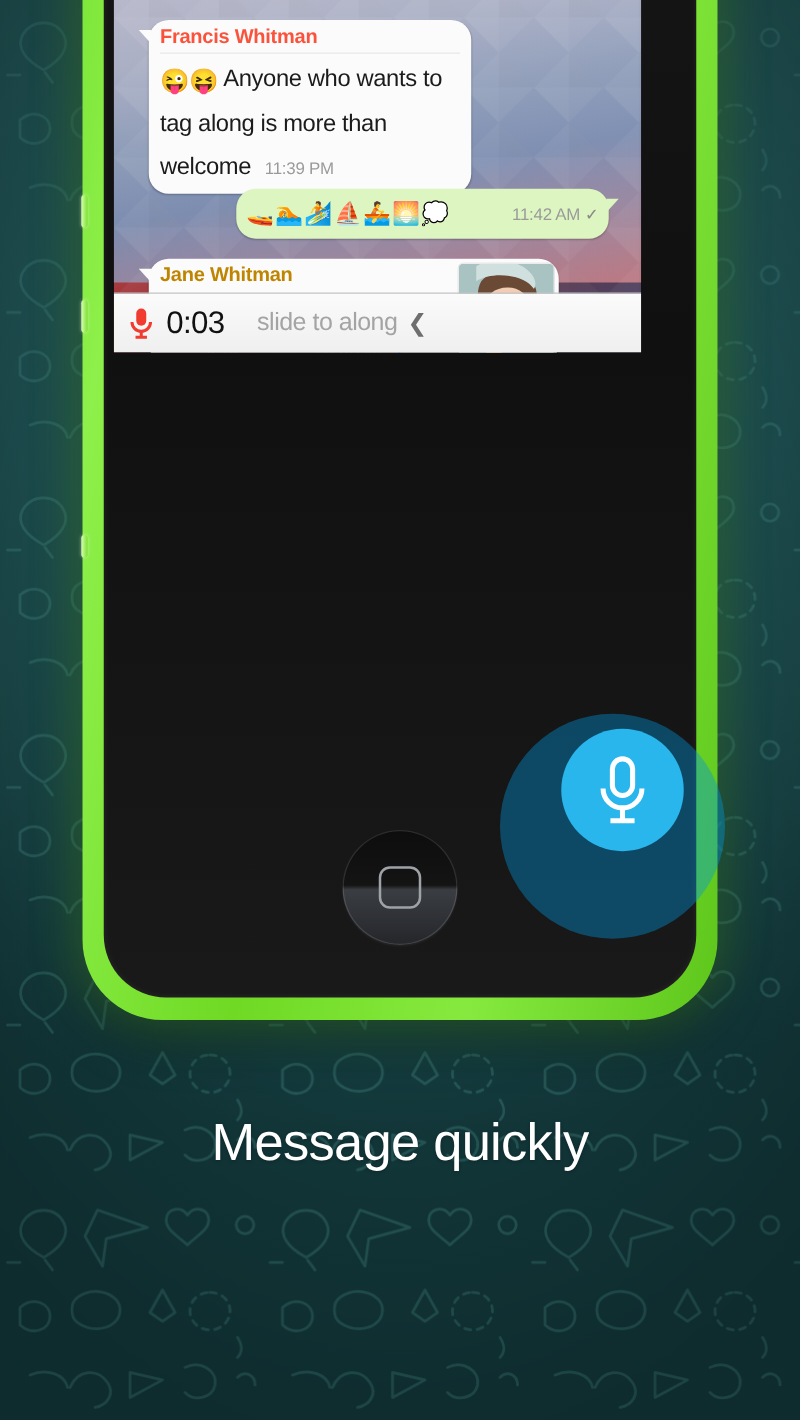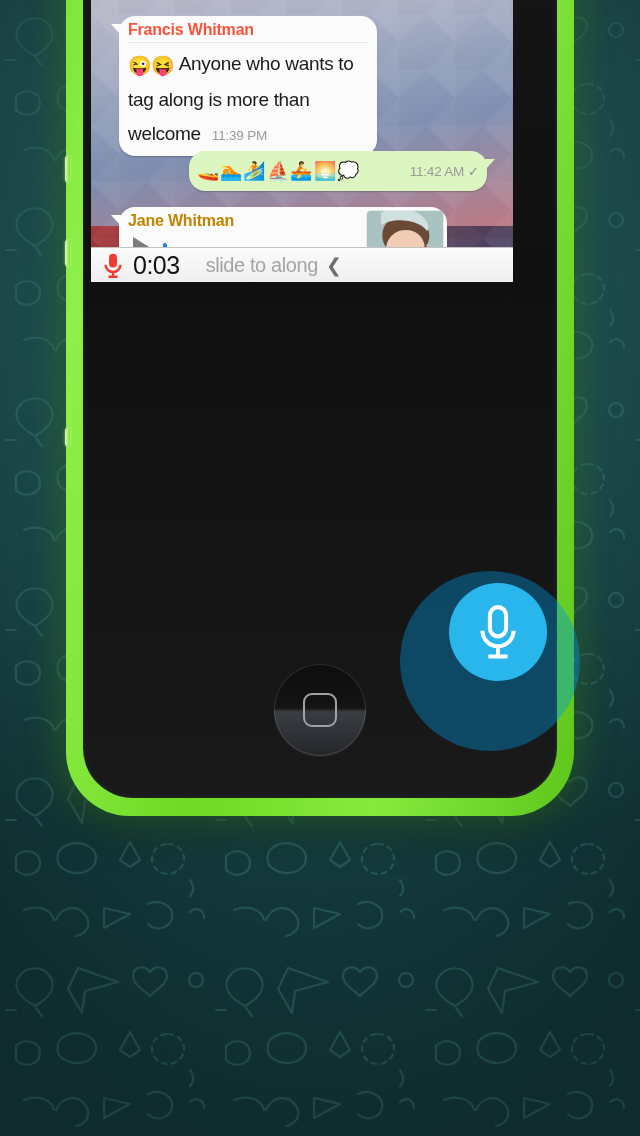--- a/index.html
+++ b/index.html
@@ -164,21 +164,21 @@
     width:76px; height:76px;
     border-radius:4px;
     overflow:hidden;
     box-shadow:0 0 0 1px rgba(0,0,0,.08);
   }
   .mic-badge { display:inline-block; }
 
   
   #record-bar {
     position:absolute;
-    left:0; bottom:0; width:100%; height:35px;
+    left:0; bottom:0; width:100%; height:48px;
     background:linear-gradient(180deg,#fbfbfb,#efefef);
     border-top:1px solid #c3c3c3;
     display:flex; align-items:center;
   }
   #rec-time {
     font-size:25px; color:#111;
     margin-left:10px; letter-spacing:-.5px;
   }
   #slide-cancel {
     font-size:20px; color:#a4a4a4;
@@ -348,13 +348,14 @@
 <div id="touch-outer"></div>
 <div id="touch-inner">
   <svg width="44" height="56" viewBox="0 0 14 18" style="position:absolute;left:27px;top:21px;">
     <rect x="4.4" y="1" width="5.2" height="9.4" rx="2.6" fill="none" stroke="#fff" stroke-width="1.3"></rect>
     <path d="M2 8.6a5 5 0 0010 0" stroke="#fff" stroke-width="1.3" fill="none"></path>
     <path d="M7 13.6v3.2M3.9 16.9h6.2" stroke="#fff" stroke-width="1.3"></path>
   </svg>
 </div>
 
 <div id="caption">
+  <div>Message quickly</div>
 </div>
 
 </body></html>

